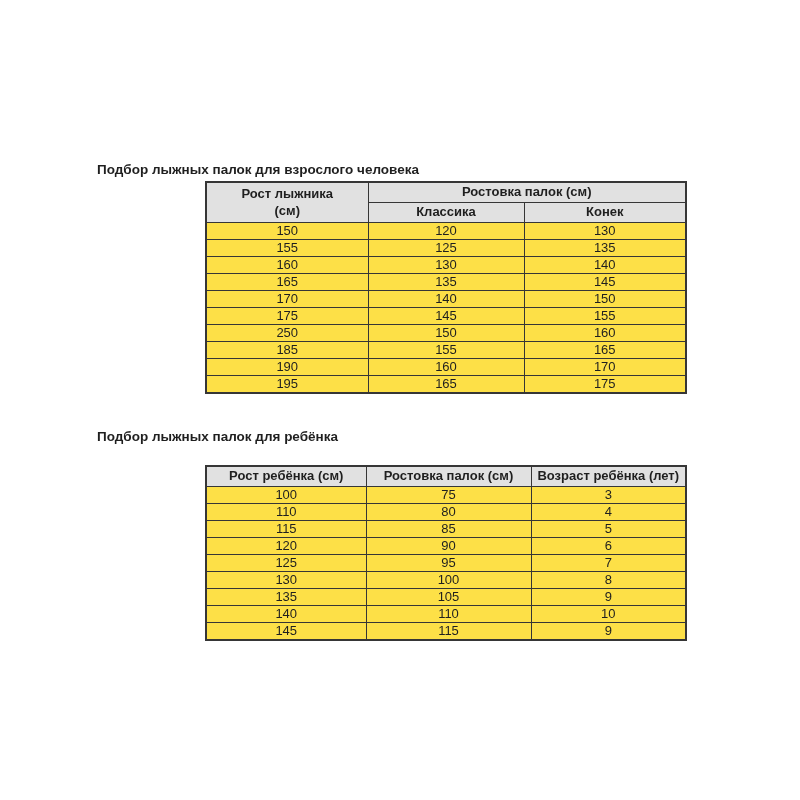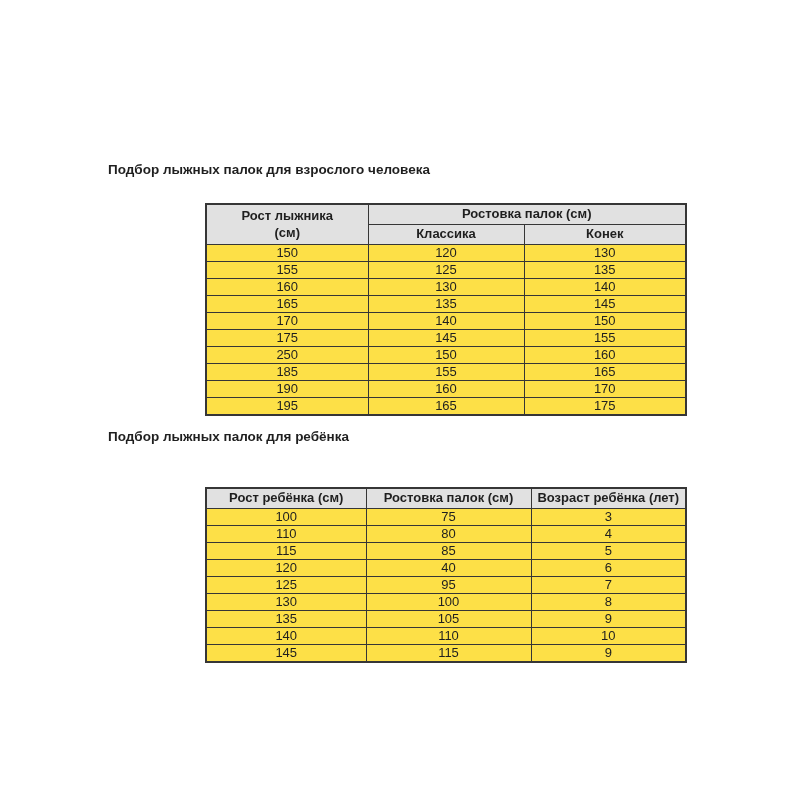--- a/index.html
+++ b/index.html
@@ -13,39 +13,38 @@
     overflow: hidden;
   }
   .page {
     position: relative;
     width: 800px;
     height: 800px;
     background: #ffffff;
   }
   .section-title {
     position: absolute;
-    left: 108px;
+    left: 97px;
     margin: 0;
     font-size: 13.5px;
     font-weight: bold;
     color: #1f1f1f;
     white-space: nowrap;
   }
   #adult-title { top: 162px; }
   #child-title { top: 429px; }
 
   table.data-table {
     position: absolute;
     left: 205px;
     width: 480px;
     border-collapse: collapse;
     table-layout: fixed;
     border: 2px solid #363636;
     font-size: 13px;
-    margin-top: 22px;
   }
   #adult-table { top: 181px; }
   #child-table { top: 465px; }
 
   table.data-table th,
   table.data-table td {
     border: 1px solid #363636;
     text-align: center;
     vertical-align: middle;
     padding: 0 4px;
@@ -178,21 +177,21 @@
           <td>80</td>
           <td>4</td>
         </tr>
         <tr>
           <td>115</td>
           <td>85</td>
           <td>5</td>
         </tr>
         <tr>
           <td>120</td>
-          <td>40</td>
+          <td>90</td>
           <td>6</td>
         </tr>
         <tr>
           <td>125</td>
           <td>95</td>
           <td>7</td>
         </tr>
         <tr>
           <td>130</td>
           <td>100</td>

